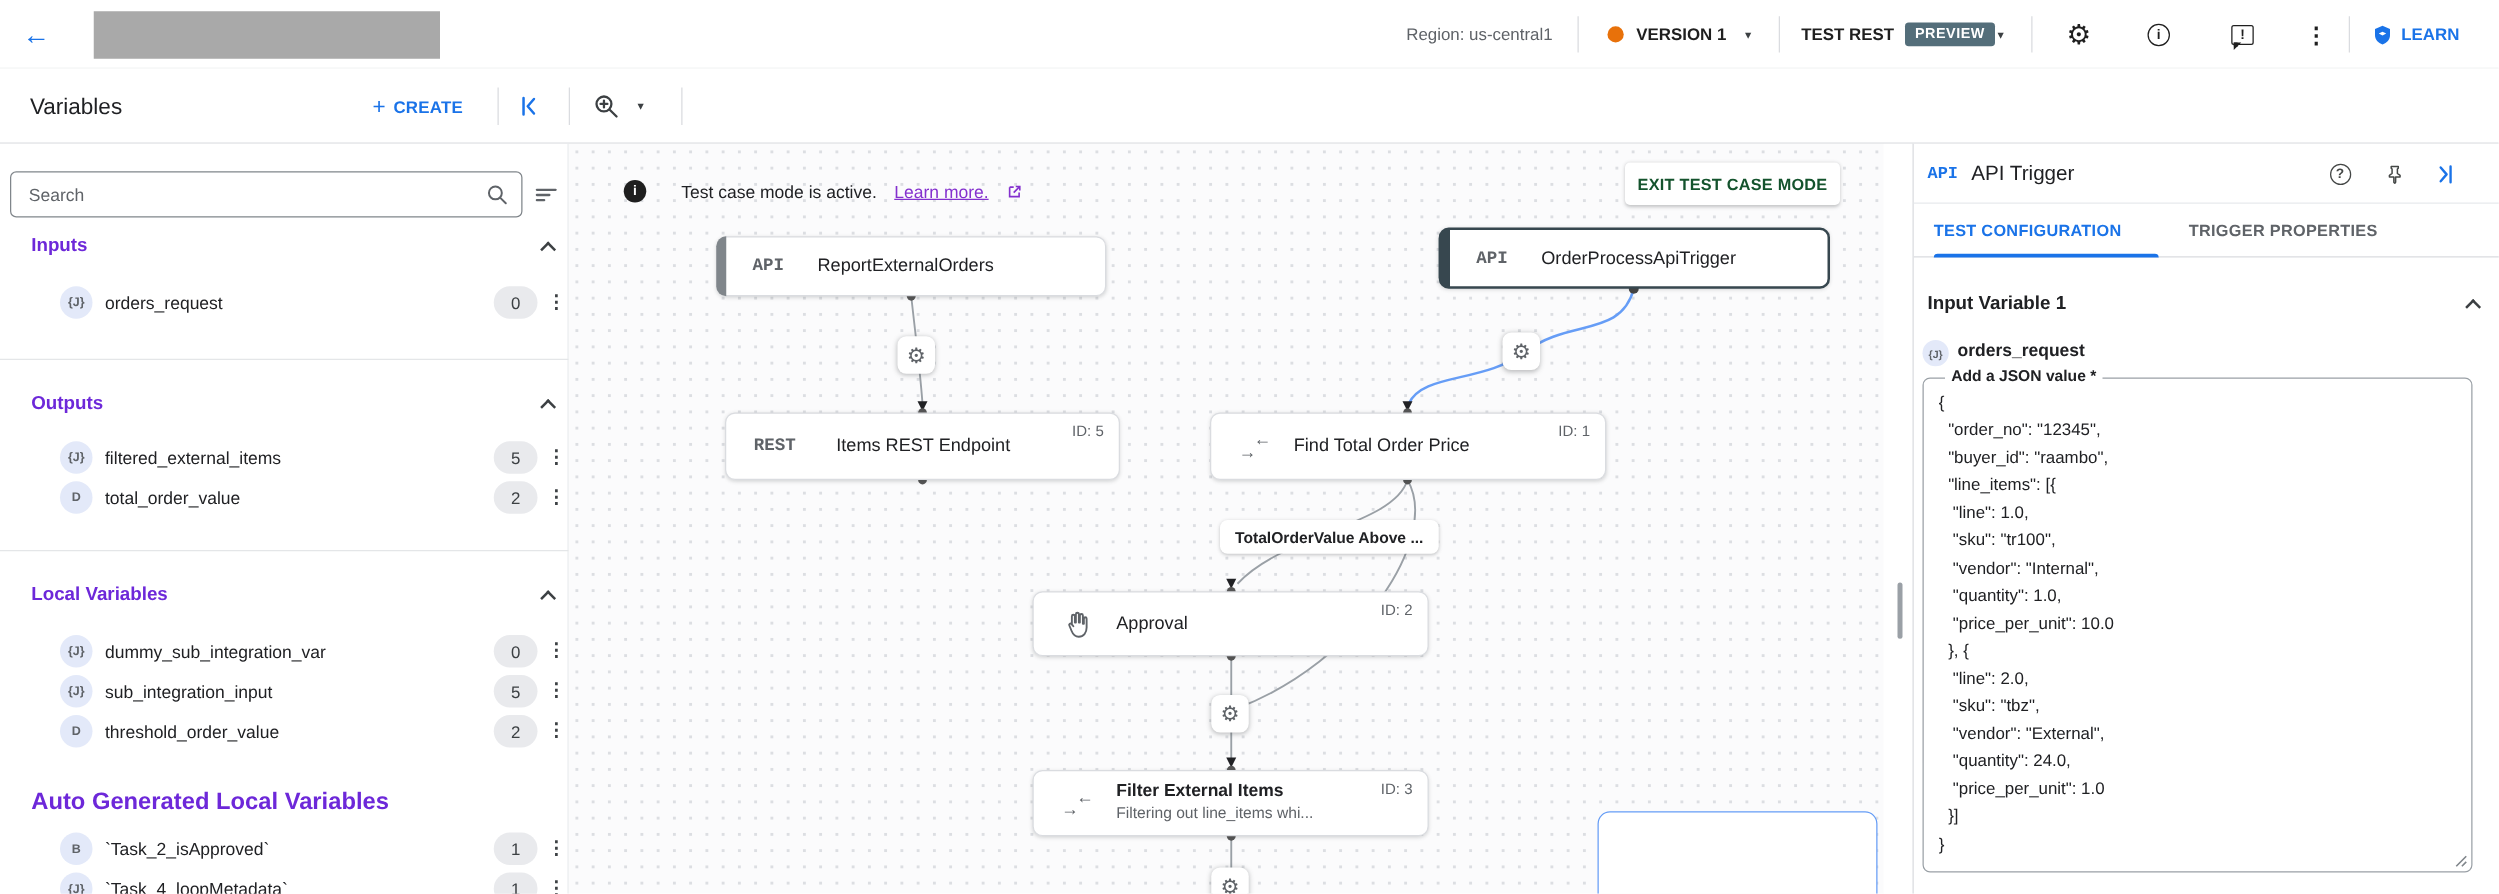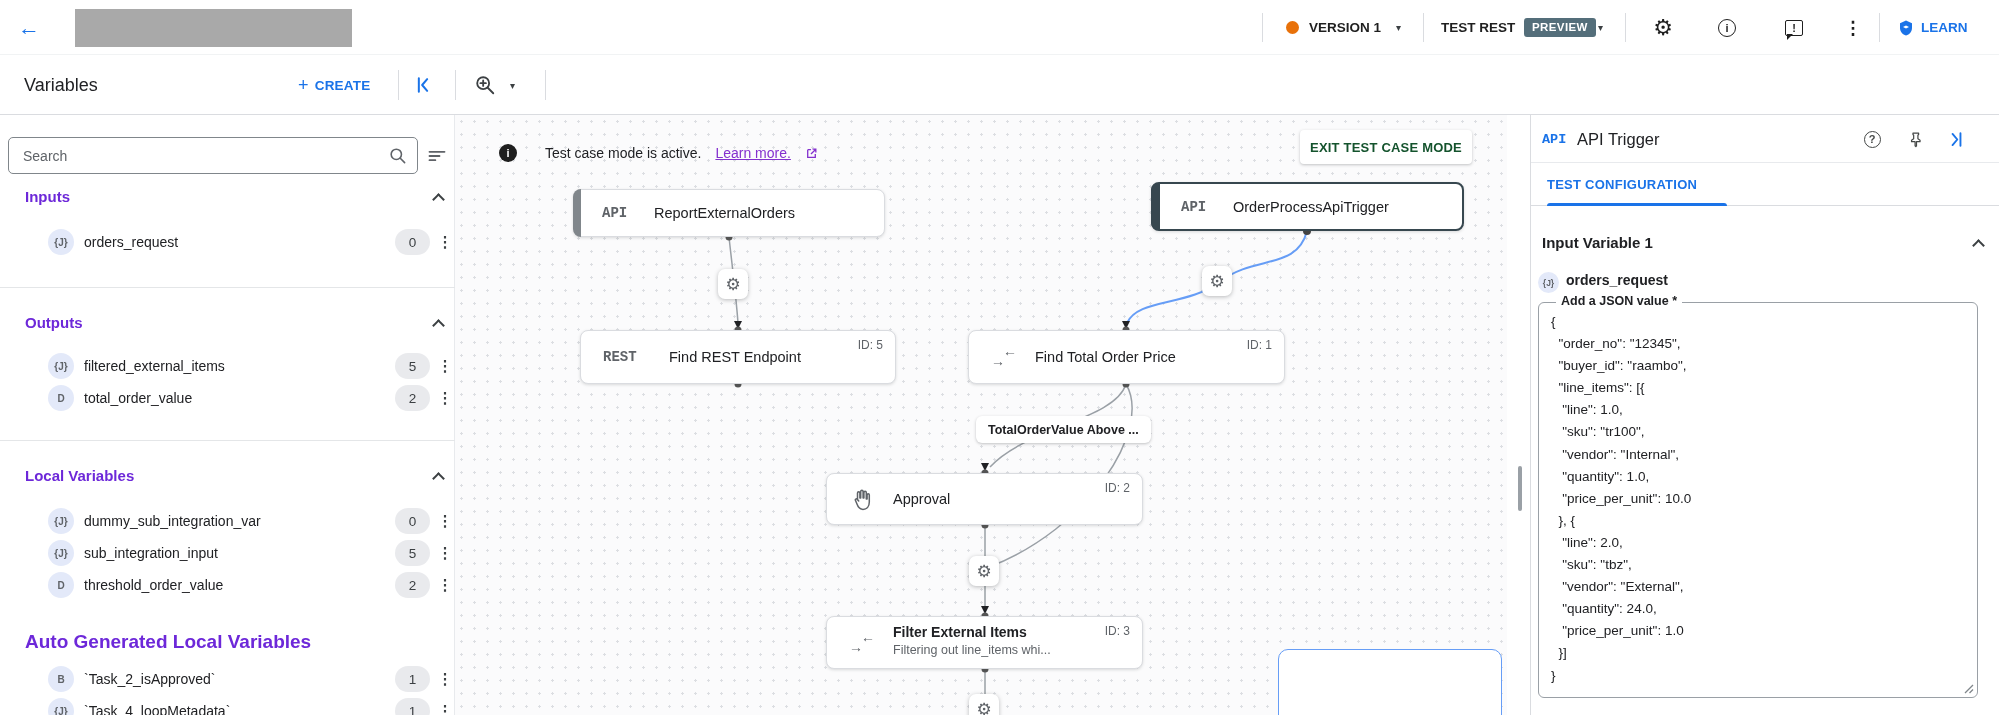--- a/index.html
+++ b/index.html
@@ -148,20 +148,21 @@
 <body>
 
 <div class="app">
 
   <div class="abs topbar">
     <div class="abs back">
         <span>←</span>
       </div>
     <div class="abs redacted"></div>
 
+    <div class="abs tb-text region">Region: us-central1</div>
     <div class="abs vsep" style="left:1262px"></div>
 
     <div class="abs vdot"></div>
     <div class="abs tb-text version">VERSION 1</div>
     <div class="abs caret" style="left:1396px">▾</div>
     <div class="abs vsep" style="left:1423px"></div>
 
     <div class="abs tb-text tcase">TEST REST</div>
     <div class="abs preview">PREVIEW</div>
     <div class="abs caret" style="left:1598px">▾</div>
@@ -373,21 +374,21 @@
     </div>
 
     <div class="node selected" style="left:696px; top:67px; width:313px; height:49px">
       <span class="accent"></span>
       <span class="node-badge">API</span>
       <span class="node-title" style="left:80px">OrderProcessApiTrigger</span>
     </div>
 
     <div class="node" style="left:125px; top:215px; width:316px; height:54px">
       <span class="node-badge" style="left:22px">REST</span>
-      <span class="node-title" style="left:88px">Find REST Endpoint</span>
+      <span class="node-title" style="left:88px">Items REST Endpoint</span>
       <span class="node-id">ID: 5</span>
     </div>
 
     <div class="node" style="left:513px; top:215px; width:317px; height:54px">
       <span class="map-icon">
         <span class="a1">→</span>
           <span class="a2">←</span>
       </span>
       <span class="node-title" style="left:66px">Find Total Order Price</span>
       <span class="node-id">ID: 1</span>
@@ -447,20 +448,21 @@
       </span>
       <span class="p-ic" style="left:414px">
         <svg width="19" height="19" viewBox="0 0 24 24">
             <path d="M17 4v16M7 5l6 7-6 7" fill="none" stroke="#1a73e8" stroke-width="2.4" stroke-linecap="round" stroke-linejoin="round"></path>
           </svg>
       </span>
     </div>
 
     <div class="tabs">
       <span class="tab active" style="left:16px">TEST CONFIGURATION</span>
+      <span class="tab idle" style="left:220px">TRIGGER PROPERTIES</span>
       <span class="tab-line"></span>
     </div>
 
     <div class="p-section">Input Variable 1</div>
     <div class="chev-up" style="left:443px; top:126px"></div>
 
     <span class="p-chip">{J}</span>
     <span class="p-varname">orders_request</span>
 
     <div class="json-field">

